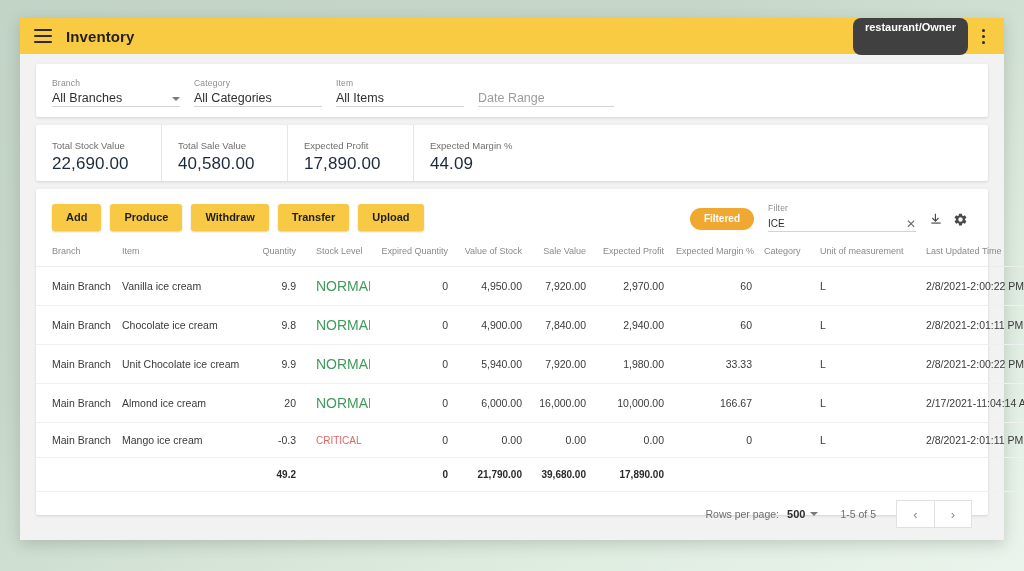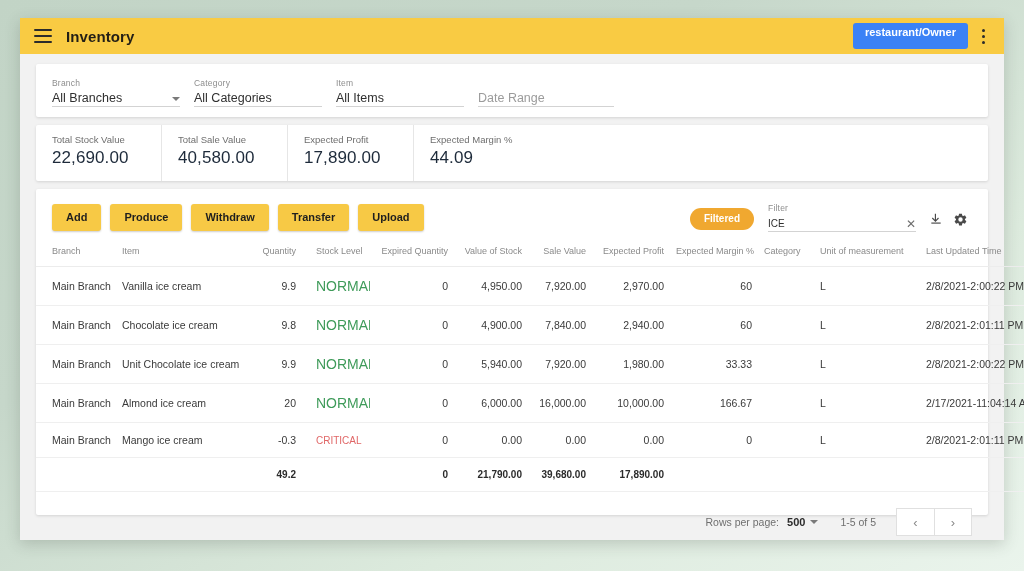--- a/index.html
+++ b/index.html
@@ -69,26 +69,26 @@
   }
 
   .appbar-right {
     margin-left: auto;
     display: flex;
     align-items: center;
     gap: 4px;
   }
 
   .user-chip {
-    background: #3b82f6;
+    background: #404040;
     color: #ffffff;
     font-size: 11px;
     font-weight: bold;
-    border-radius: 3px;
-    padding: 4px 12px 11px;
+    border-radius: 8px;
+    padding: 4px 12px 22px;
     line-height: 1;
     cursor: pointer;
     white-space: nowrap;
   }
 
   .kebab {
     width: 22px;
     height: 26px;
     display: flex;
     flex-direction: column;
@@ -162,21 +162,21 @@
     border-top: 4px solid #7a7a7a;
   }
 
   
   .summary {
     display: flex;
     height: 56px;
     margin-bottom: 8px;
   }
   .kpi {
-    padding: 9px 18px 0 16px;
+    padding: 15px 18px 0 16px;
     border-right: 1px solid #e6e6e6;
     min-width: 126px;
   }
   .kpi:last-child { border-right: none; }
   .kpi-label {
     font-size: 9.5px;
     color: #6e6e6e;
     margin-bottom: 3px;
   }
   .kpi-value {
@@ -306,21 +306,21 @@
   .col-vstock  { width: 74px; }
   .col-sale    { width: 64px; }
   .col-profit  { width: 78px; }
   .col-margin  { width: 88px; }
   .col-cat     { width: 56px; }
   .col-uom     { width: 106px; }
   .col-updated { width: 110px; padding-right: 16px !important; }
 
   
   .pagination {
-    margin-top: 16px;
+    margin-top: 8px;
     height: 44px;
     display: flex;
     align-items: center;
     justify-content: flex-end;
     padding-right: 16px;
     gap: 0;
   }
   .pg-label {
     font-size: 10.5px;
     color: #6f6f6f;

